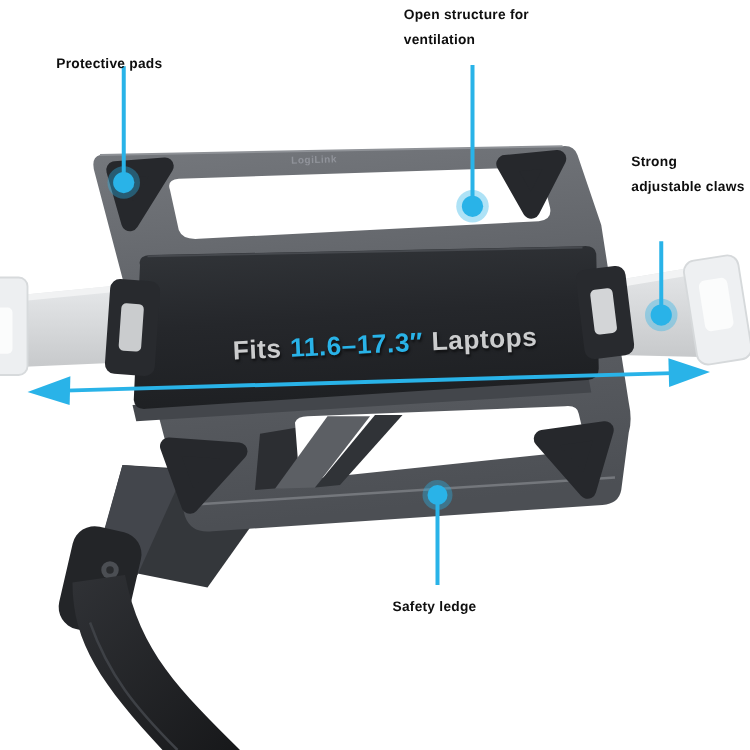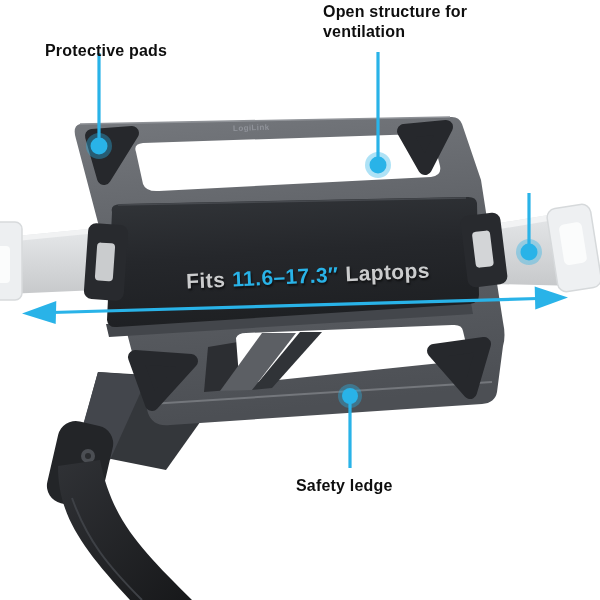--- a/index.html
+++ b/index.html
@@ -4,27 +4,27 @@
 <style>
   html,body{margin:0;padding:0;}
   body{
     width:600px;height:600px;position:relative;overflow:hidden;
     background:#ffffff;
     font-family:"Liberation Sans", sans-serif;
   }
   .stage{position:absolute;inset:0;}
   svg.product{position:absolute;left:0;top:0;width:600px;height:600px;display:block;}
   .label{
-    position:absolute;color:#0e0e0e;font-weight:700;font-size:16px;line-height:20px;
+    position:absolute;color:#0e0e0e;font-weight:700;font-size:11px;line-height:20px;
     letter-spacing:.2px;white-space:normal;
   }
   .label-protective{left:45px;top:41px;width:170px;}
   .label-open{left:323px;top:2px;width:155px;}
   .label-claws{left:505px;top:120px;width:96px;}
-  .label-safety{left:296px;top:476px;width:160px;}
+  .label-safety{left:314px;top:476px;width:160px;}
   .brand{
     position:absolute;left:233px;top:123px;width:60px;
     color:#90939a;font-size:8px;font-weight:700;letter-spacing:.4px;
     transform:rotate(-1.8deg);
   }
   .panel-text{
     position:absolute;left:150px;top:264px;width:316px;
     display:flex;gap:7px;justify-content:center;align-items:baseline;
     transform:rotate(-2.6deg);
     font-weight:700;font-size:21px;letter-spacing:.4px;
@@ -159,15 +159,16 @@
   <div class="brand">LogiLink</div>
 
   <div class="panel-text">
     <span class="lt">Fits</span>
     <span class="accent">11.6–17.3″</span>
     <span class="lt">Laptops</span>
   </div>
 
   <div class="label label-protective">Protective pads</div>
   <div class="label label-open">Open structure for ventilation</div>
+  <div class="label label-claws">Strong adjustable claws</div>
   <div class="label label-safety">Safety ledge</div>
 
 </div>
 
 </body></html>

